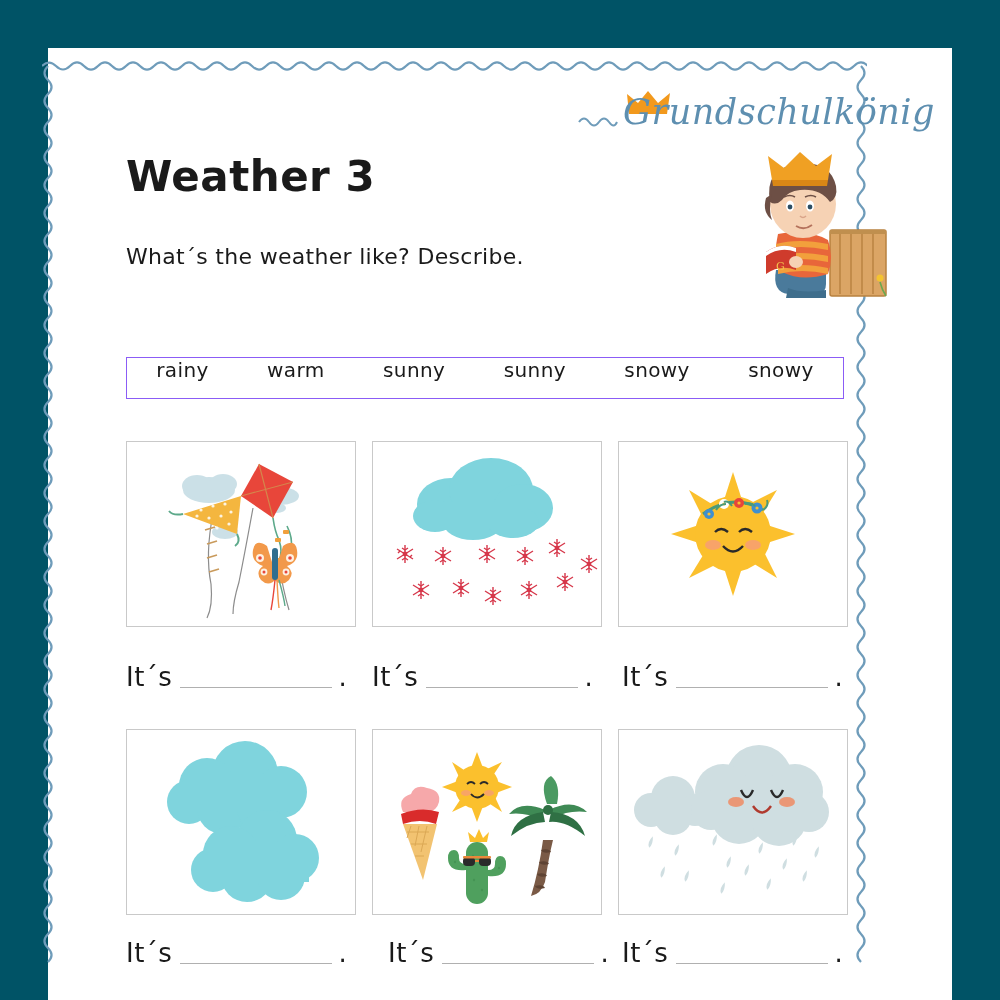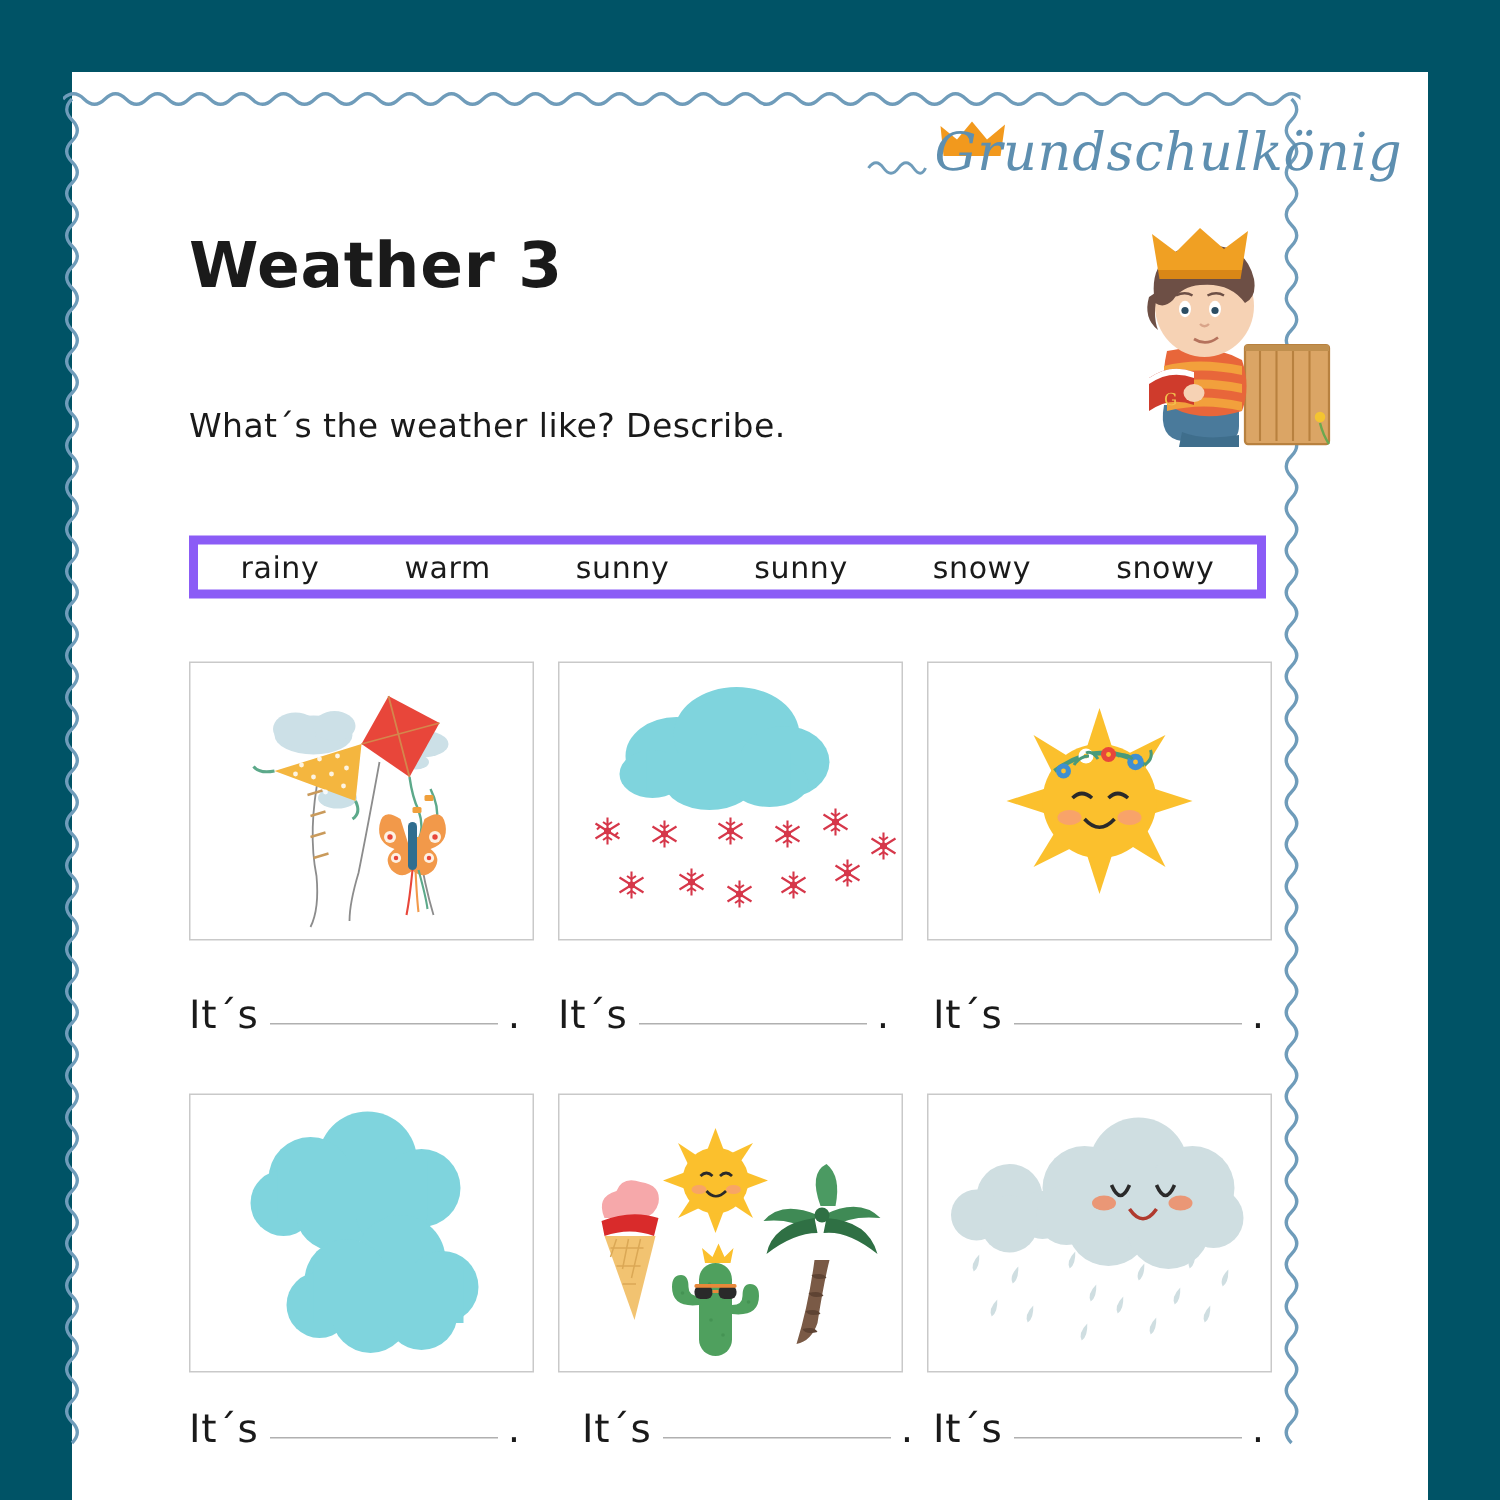--- a/index.html
+++ b/index.html
@@ -36,21 +36,21 @@
     top: 60px;
     width: 825px;
     height: 920px;
     pointer-events: none;
   }
 
   
   .logo {
     position: absolute;
     left: 578px;
-    top: 80px;
+    top: 90px;
     width: 345px;
     height: 62px;
     text-align: right;
   }
   .logo-text {
     position: absolute;
     left: 45px;
     top: 2px;
     font-family: "DejaVu Serif", serif;
     font-style: italic;
@@ -93,44 +93,42 @@
   }
   .prompt-en {
     position: absolute;
     left: 126px;
     top: 244px;
     font-family: "DejaVu Sans", sans-serif;
     font-size: 22px;
     color: #1a1a1a;
     letter-spacing: 0.3px;
     white-space: nowrap;
-    margin-top: 28px;
   }
   .prompt-de {
     position: absolute;
     left: 126px;
     top: 276px;
     font-family: "DejaVu Sans", sans-serif;
     font-size: 16px;
     color: #1a1a1a;
     letter-spacing: 0.2px;
     white-space: nowrap;
   }
 
   
   .wordbank {
     position: absolute;
     left: 126px;
     top: 357px;
     width: 718px;
     height: 42px;
-    border: 6px solid #8b5cf6;
+    border: 1px solid #8b5cf6;
     box-sizing: border-box;
     display: flex;
-    align-items: center;
     justify-content: space-around;
   }
   .wordbank-word {
     font-family: "DejaVu Sans", sans-serif;
     font-size: 20px;
     color: #1a1a1a;
     letter-spacing: 0.4px;
   }
 
   
@@ -142,21 +140,21 @@
     box-sizing: border-box;
     background: #fff;
     overflow: hidden;
   }
   .pic-box svg { display: block; }
 
   
   .answer {
     position: absolute;
     display: flex;
-    align-items: flex-start;
+    align-items: center;
     white-space: nowrap;
   }
   .answer-its {
     font-family: "DejaVu Sans", sans-serif;
     font-size: 26px;
     color: #1a1a1a;
     letter-spacing: 0.5px;
   }
   .answer-blank {
     display: inline-block;

